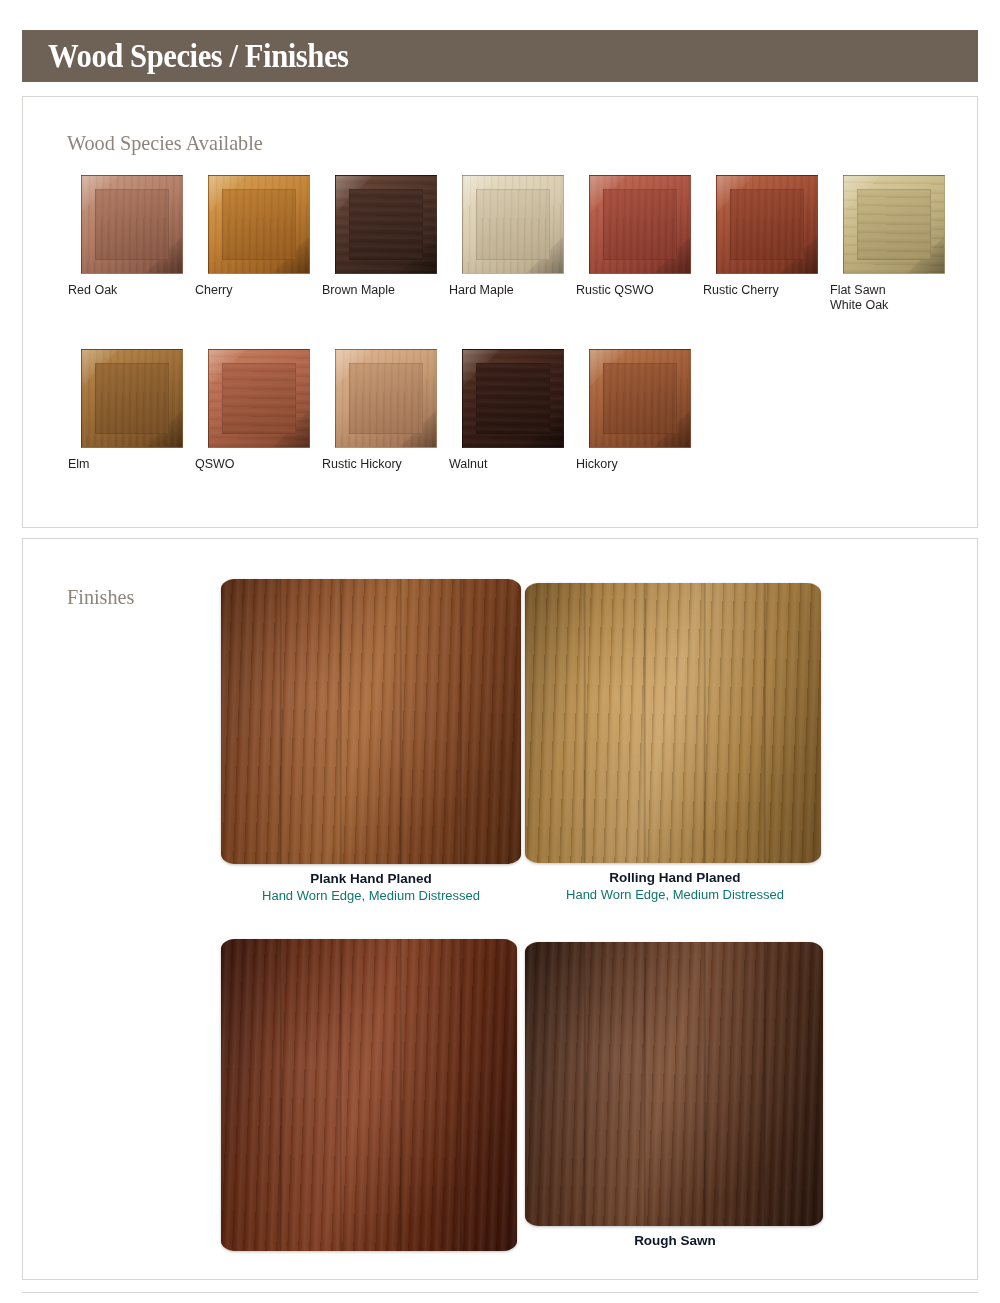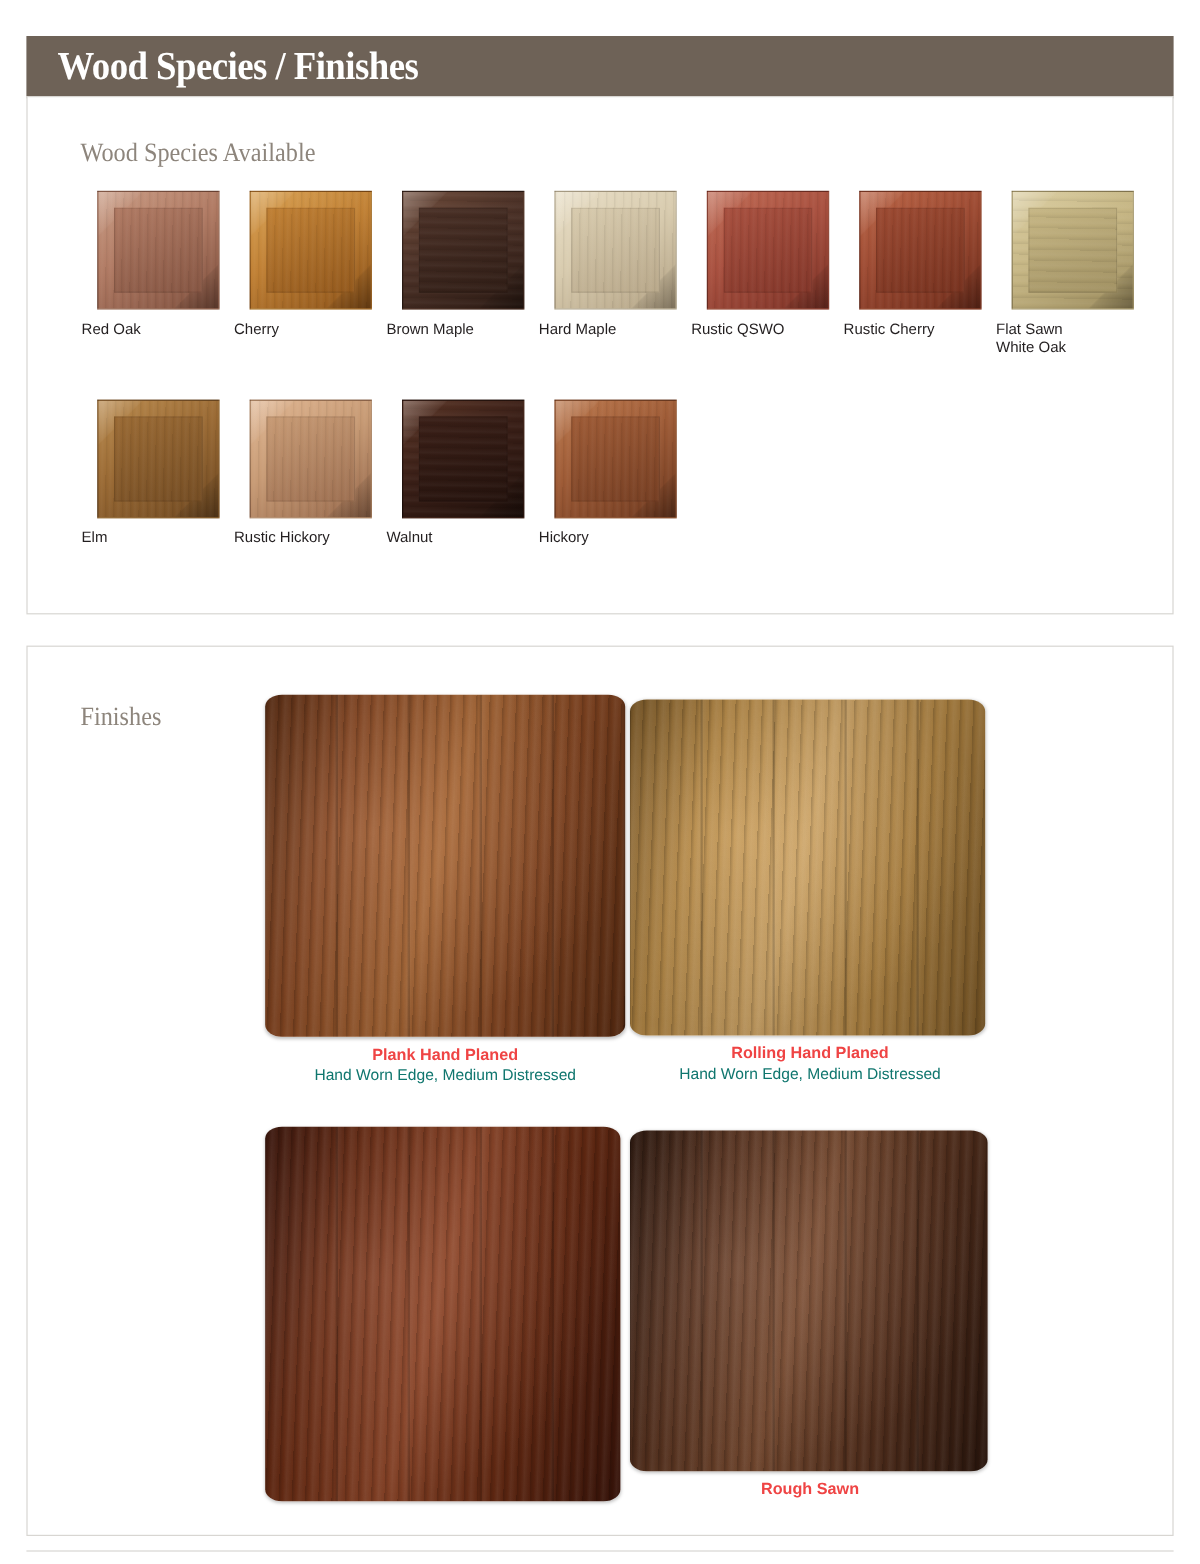--- a/index.html
+++ b/index.html
@@ -48,21 +48,21 @@
 
   
   .panel {
     position: absolute;
     left: 22px;
     border: 1px solid #d8d6d2;
     background: #ffffff;
     box-sizing: border-box;
   }
   #species-panel {
-    top: 80px;
+    top: 96px;
     width: 956px;
     height: 432px;
   }
   #finishes-panel {
     top: 538px;
     width: 956px;
     height: 742px;
     padding-left: 32px;
   }
   .panel-title {
@@ -148,21 +148,21 @@
     position: absolute;
     inset: 0;
   }
   .finish-caption {
     text-align: center;
     margin-top: 6px;
   }
   .finish-name {
     font-size: 13.5px;
     font-weight: bold;
-    color: #ef4444;
+    color: #0f172a;
     line-height: 17px;
   }
   .finish-sub {
     font-size: 13px;
     color: #0f766e;
     line-height: 17px;
   }
 
   
   #finish-0 { left: 186px; top: 40px; width: 324px; }
@@ -270,20 +270,30 @@
           <div class="chip" style="background: linear-gradient(150deg, rgb(185, 138, 77) 0%, rgb(154, 106, 52) 45%, rgb(109, 71, 32) 100%);">
             <div class="grain"></div>
             <div class="bevel"></div>
             <div class="inner" style="background: linear-gradient(160deg, rgb(154, 106, 52) 0%, rgb(109, 71, 32) 120%);">
               <div class="grain"></div>
             </div>
           </div>
           <div class="swatch-label">Elm</div>
         </div>
         <div class="swatch-cell">
+          <div class="chip" style="background: linear-gradient(150deg, rgb(201, 128, 95) 0%, rgb(176, 101, 74) 45%, rgb(126, 65, 41) 100%);">
+            <div class="grain vert"></div>
+            <div class="bevel"></div>
+            <div class="inner" style="background: linear-gradient(160deg, rgb(176, 101, 74) 0%, rgb(126, 65, 41) 120%);">
+              <div class="grain vert"></div>
+            </div>
+          </div>
+          <div class="swatch-label">QSWO</div>
+        </div>
+        <div class="swatch-cell">
           <div class="chip" style="background: linear-gradient(150deg, rgb(224, 182, 146) 0%, rgb(199, 154, 116) 45%, rgb(149, 103, 74) 100%);">
             <div class="grain"></div>
             <div class="bevel"></div>
             <div class="inner" style="background: linear-gradient(160deg, rgb(199, 154, 116) 0%, rgb(149, 103, 74) 120%);">
               <div class="grain"></div>
             </div>
           </div>
           <div class="swatch-label">Rustic Hickory</div>
         </div>
         <div class="swatch-cell">

